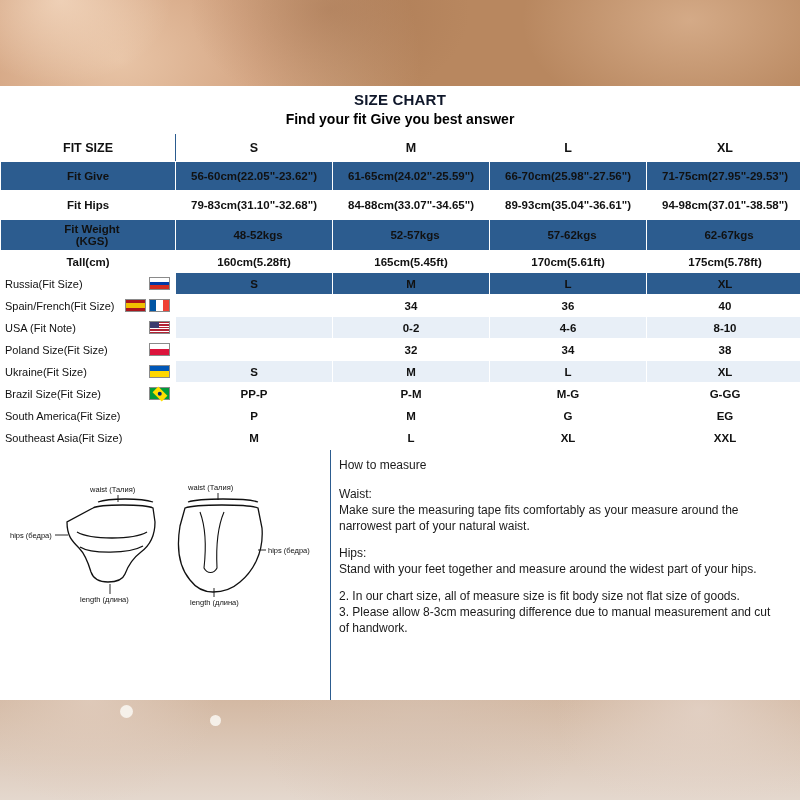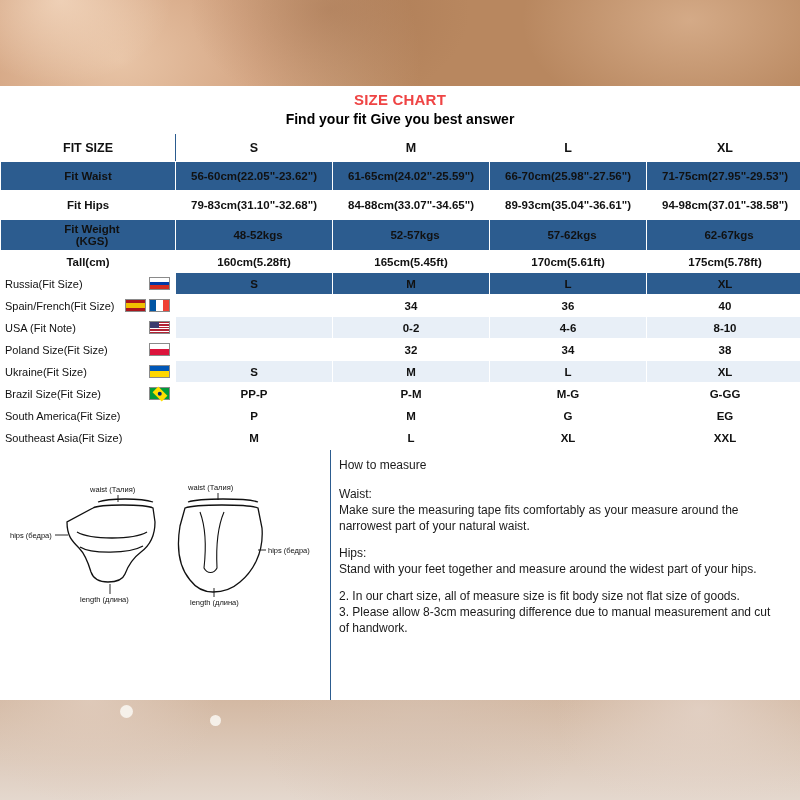--- a/index.html
+++ b/index.html
@@ -67,21 +67,21 @@
     background: #ffffff;
   }
   .title-area {
     text-align: center;
     padding: 4px 0 5px 0;
     background: #ffffff;
   }
   .title {
     font-size: 15px;
     font-weight: bold;
-    color: #ef4444;
+    color: #0f172a;
     letter-spacing: .2px;
     line-height: 19px;
   }
   .subtitle {
     font-size: 14px;
     font-weight: bold;
     color: #000000;
     line-height: 19px;
     margin-top: 1px;
   }
@@ -274,21 +274,21 @@
       <tbody>
         <tr class="head">
           <td class="col-label">FIT SIZE</td>
           <td class="col-val">S</td>
           <td class="col-val">M</td>
           <td class="col-val">L</td>
           <td class="col-val">XL</td>
         </tr>
 
         <tr class="waist">
-          <td class="col-label lbl-dark">Fit Waist</td>
+          <td class="col-label lbl-dark">Fit Give</td>
           <td class="col-val val-dark">56-60cm(22.05"-23.62")</td>
           <td class="col-val val-dark">61-65cm(24.02"-25.59")</td>
           <td class="col-val val-dark">66-70cm(25.98"-27.56")</td>
           <td class="col-val val-dark">71-75cm(27.95"-29.53")</td>
         </tr>
 
         <tr class="waist">
           <td class="col-label lbl-light">Fit Hips</td>
           <td class="col-val val-white">79-83cm(31.10"-32.68")</td>
           <td class="col-val val-white">84-88cm(33.07"-34.65")</td>

